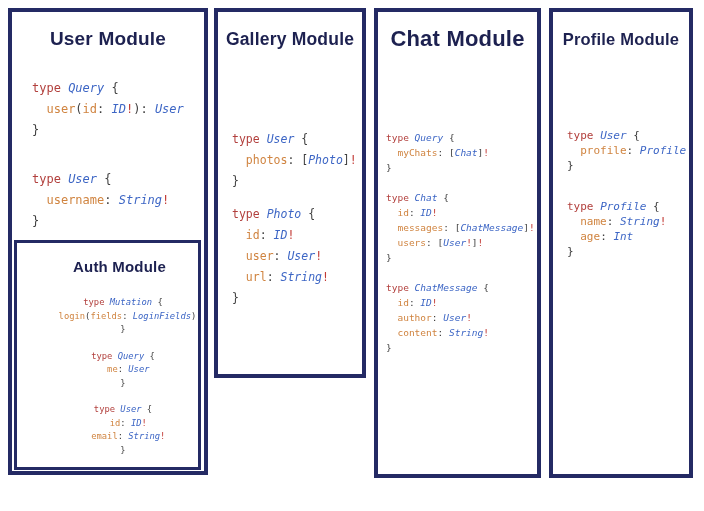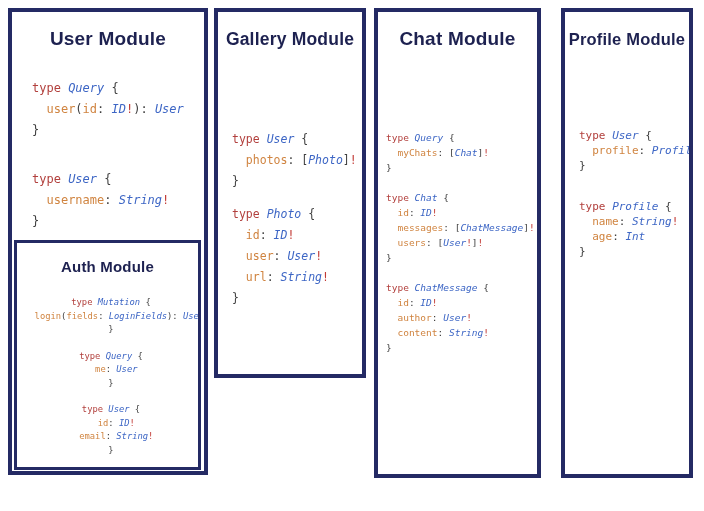--- a/index.html
+++ b/index.html
@@ -23,33 +23,33 @@
   .canvas{position:absolute;inset:0;}
   .panel{
     position:absolute;top:8px;
     background:#ffffff;
     border:4px solid var(--border);
     overflow:hidden;
   }
   .panel-user   {left:8px;  width:200px;height:467px;}
   .panel-gallery{left:214px;width:152px;height:370px;}
   .panel-chat   {left:374px;width:167px;height:470px;}
-  .panel-profile{left:549px;width:132px;height:470px;margin-left:12px;}
+  .panel-profile{left:549px;width:144px;height:470px;}
 
   .panel-title{
     margin:16px 2px 0;
     text-align:center;
     font-weight:bold;
     color:var(--title);
     letter-spacing:.2px;
     line-height:22px;
   }
   .panel-user    .panel-title{font-size:19px;}
   .panel-gallery .panel-title{font-size:17.5px;}
-  .panel-chat    .panel-title{font-size:19px;}
+  .panel-chat    .panel-title{font-size:22px;}
   .panel-profile .panel-title{font-size:16.5px;}
 
   .code{
     font-family:"DejaVu Sans Mono",monospace;
     color:var(--p);
   }
   .code .line{white-space:pre;min-height:1em;}
   .code .block + .block{margin-top:var(--gap,14px);}
 
   .panel-user > .code{
@@ -72,20 +72,21 @@
     font-size:11px;line-height:15px;
     --gap:26px;
   }
 
   .panel-auth{
     position:absolute;
     left:2px;right:3px;top:228px;bottom:1px;
     background:#ffffff;
     border:3px solid var(--border);
     overflow:hidden;
+    padding-left:24px;
   }
   .panel-auth .panel-title{
     margin-top:13px;
     font-size:15px;
   }
   .panel-auth .code{
     margin:18px 0 0 7px;
     font-size:8.8px;line-height:13.5px;text-align:center;
     --gap:13px;
   }

